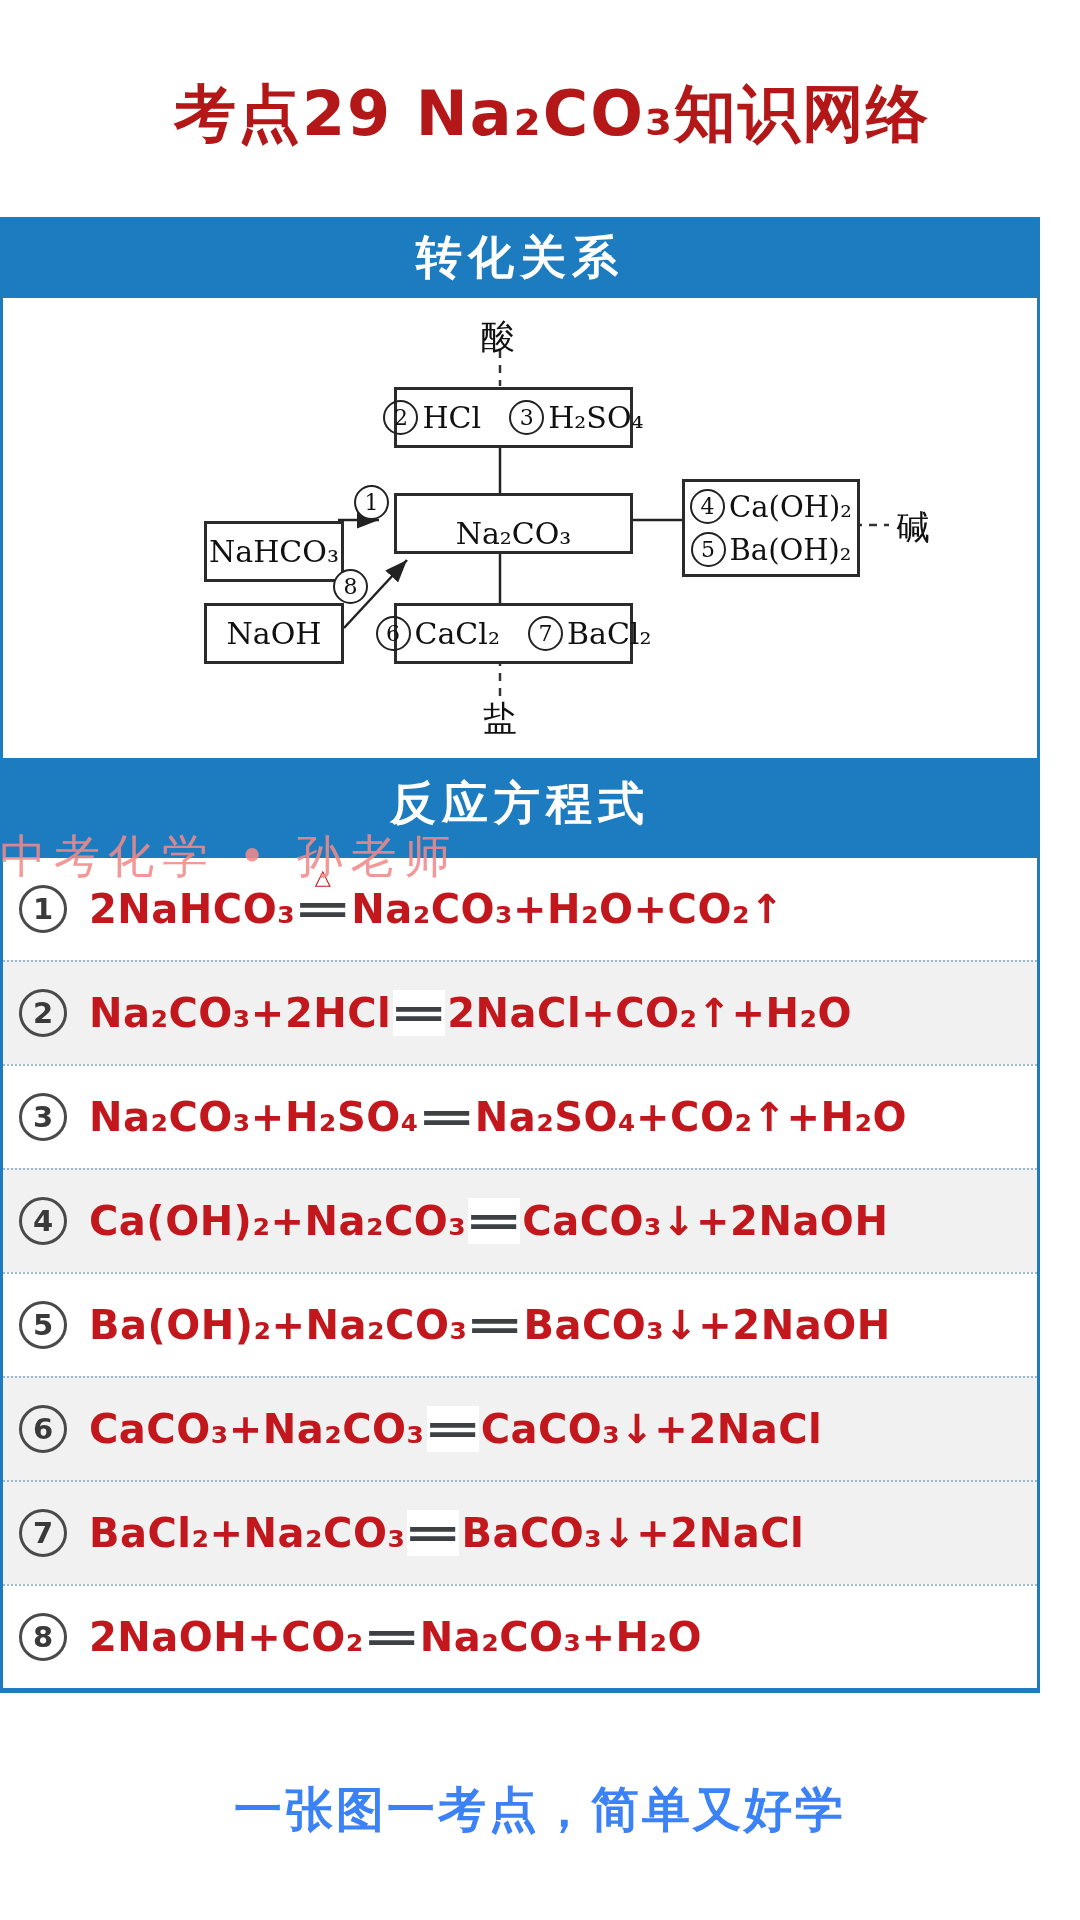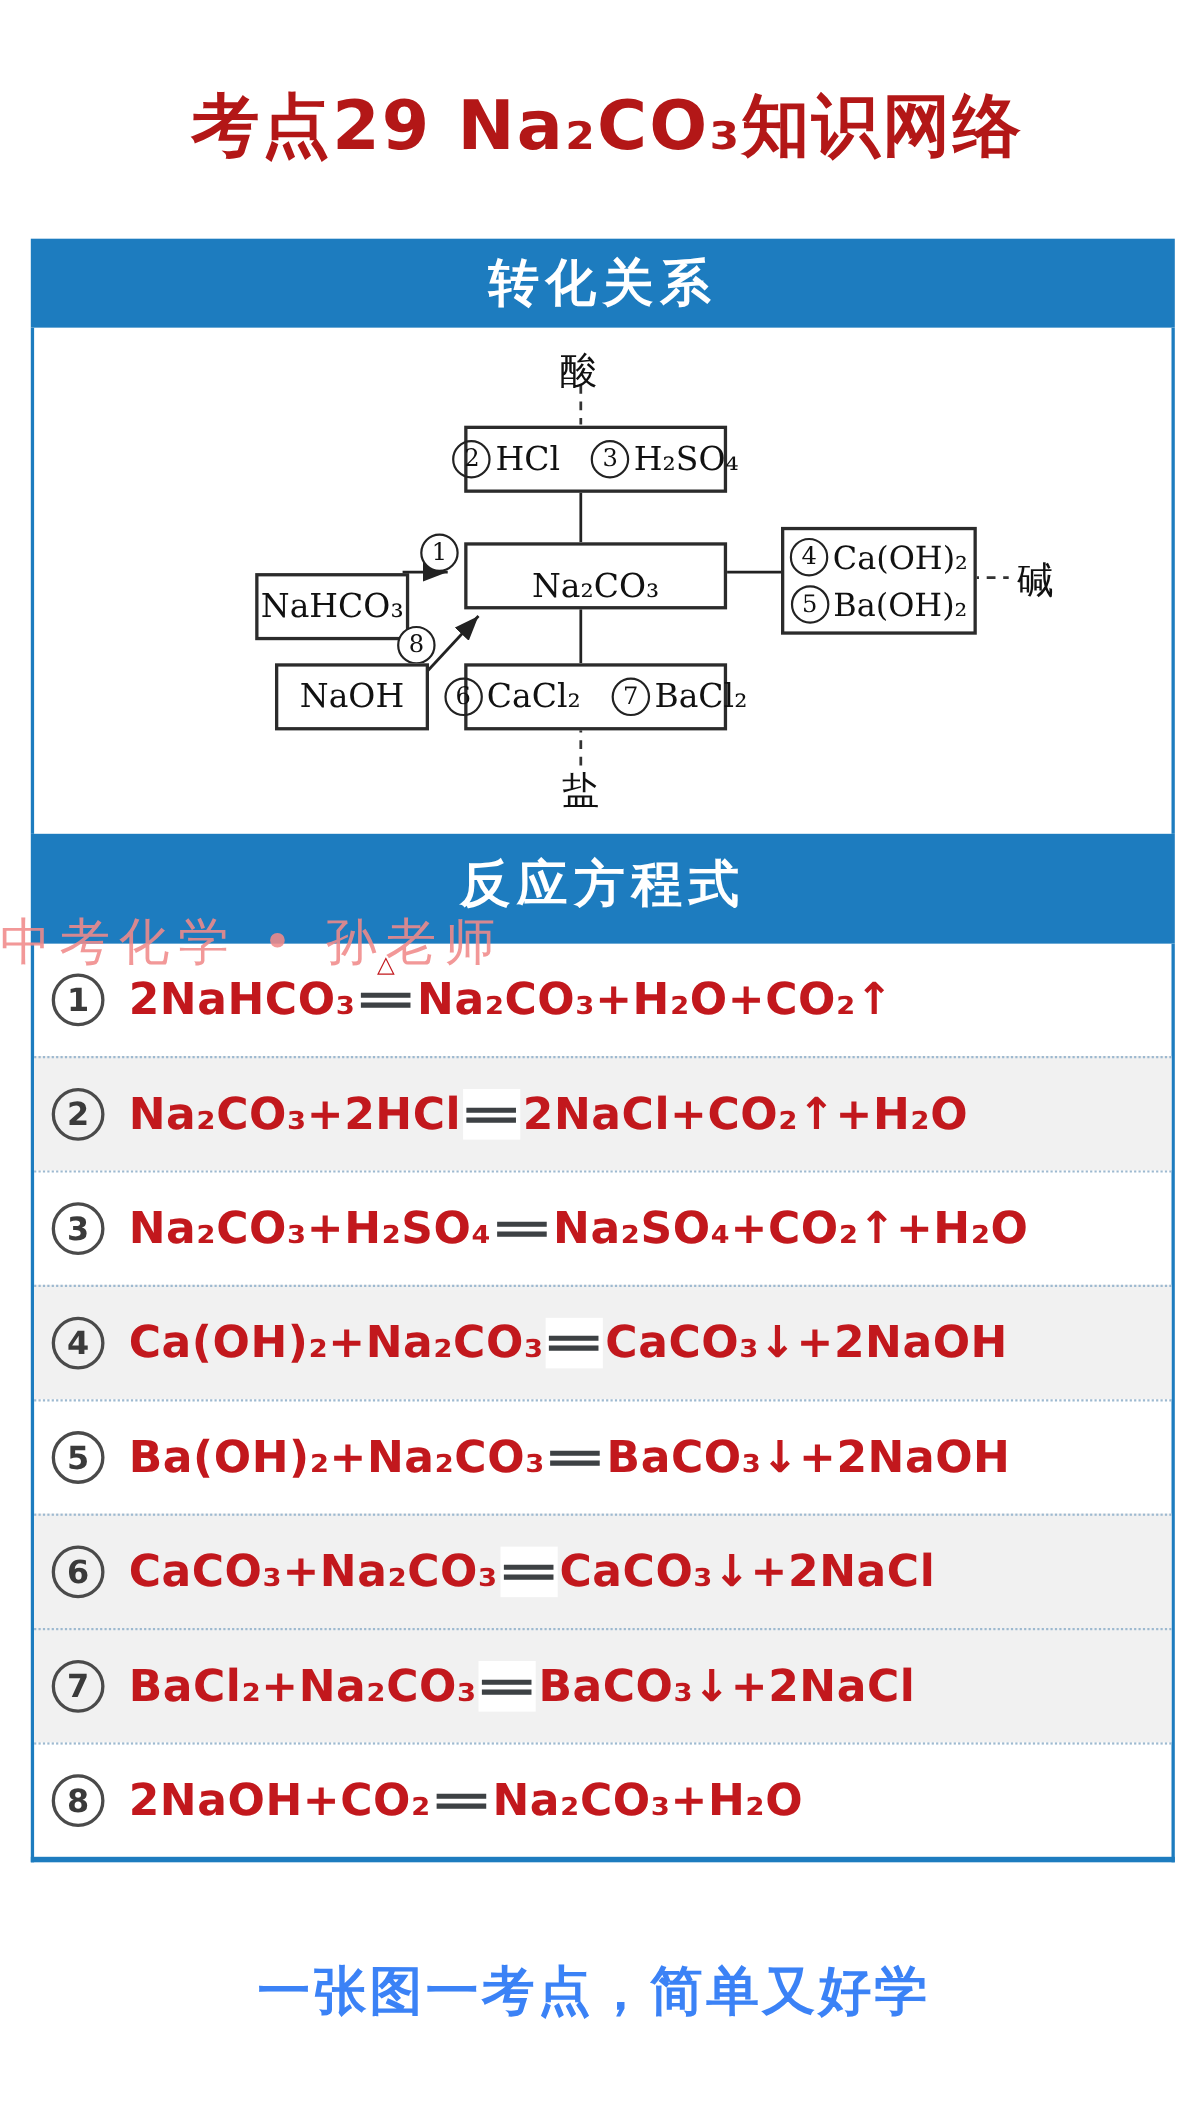--- a/index.html
+++ b/index.html
@@ -4,21 +4,21 @@
 <style>
   html,body{margin:0;padding:0;background:#ffffff;}
   .page{position:relative;width:1080px;height:1920px;background:#ffffff;overflow:hidden;
         font-family:"DejaVu Sans","Liberation Sans",sans-serif;}
 
   
   .main-title{position:absolute;left:12px;top:72px;width:100%;text-align:center;
     font-size:62px;font-weight:700;color:#b31717;letter-spacing:2px;}
 
   
-  .panel{position:absolute;left:28px;width:1040px;}
+  .panel{position:absolute;left:0;width:1040px;}
   .panel-header{background:#1d7cbf;color:#ffffff;text-align:center;
     font-weight:700;letter-spacing:6px;}
   .panel1{top:217px;}
   .panel1 .panel-header{height:81px;line-height:81px;font-size:46px;}
   .panel1 .panel-body{position:relative;height:460px;background:#ffffff;
     border-left:3px solid #1d7cbf;border-right:3px solid #1d7cbf;}
   .panel2{top:758px;}
   .panel2 .panel-header{height:100px;line-height:90px;font-size:46px;}
 
   
@@ -122,21 +122,21 @@
         <span class="ditem" style="margin-left:0;">
           <span class="circ-s">5</span>
           <span>Ba(OH)₂</span>
         </span>
       </div>
 
       <div class="dlabel" style="left:893px;top:207px;">碱</div>
 
       <div class="dnum" style="left:330px;top:271px;">8</div>
 
-      <div class="dbox" style="left:201px;top:305px;width:134px;height:55px;margin-left:18px;">
+      <div class="dbox" style="left:201px;top:305px;width:134px;height:55px;">
         <span>NaOH</span>
       </div>
 
       <div class="dbox" style="left:391px;top:305px;width:233px;height:55px;">
         <span class="ditem">
           <span class="circ-s">6</span>
           <span>CaCl₂</span>
         </span>
         <span class="ditem">
           <span class="circ-s">7</span>

